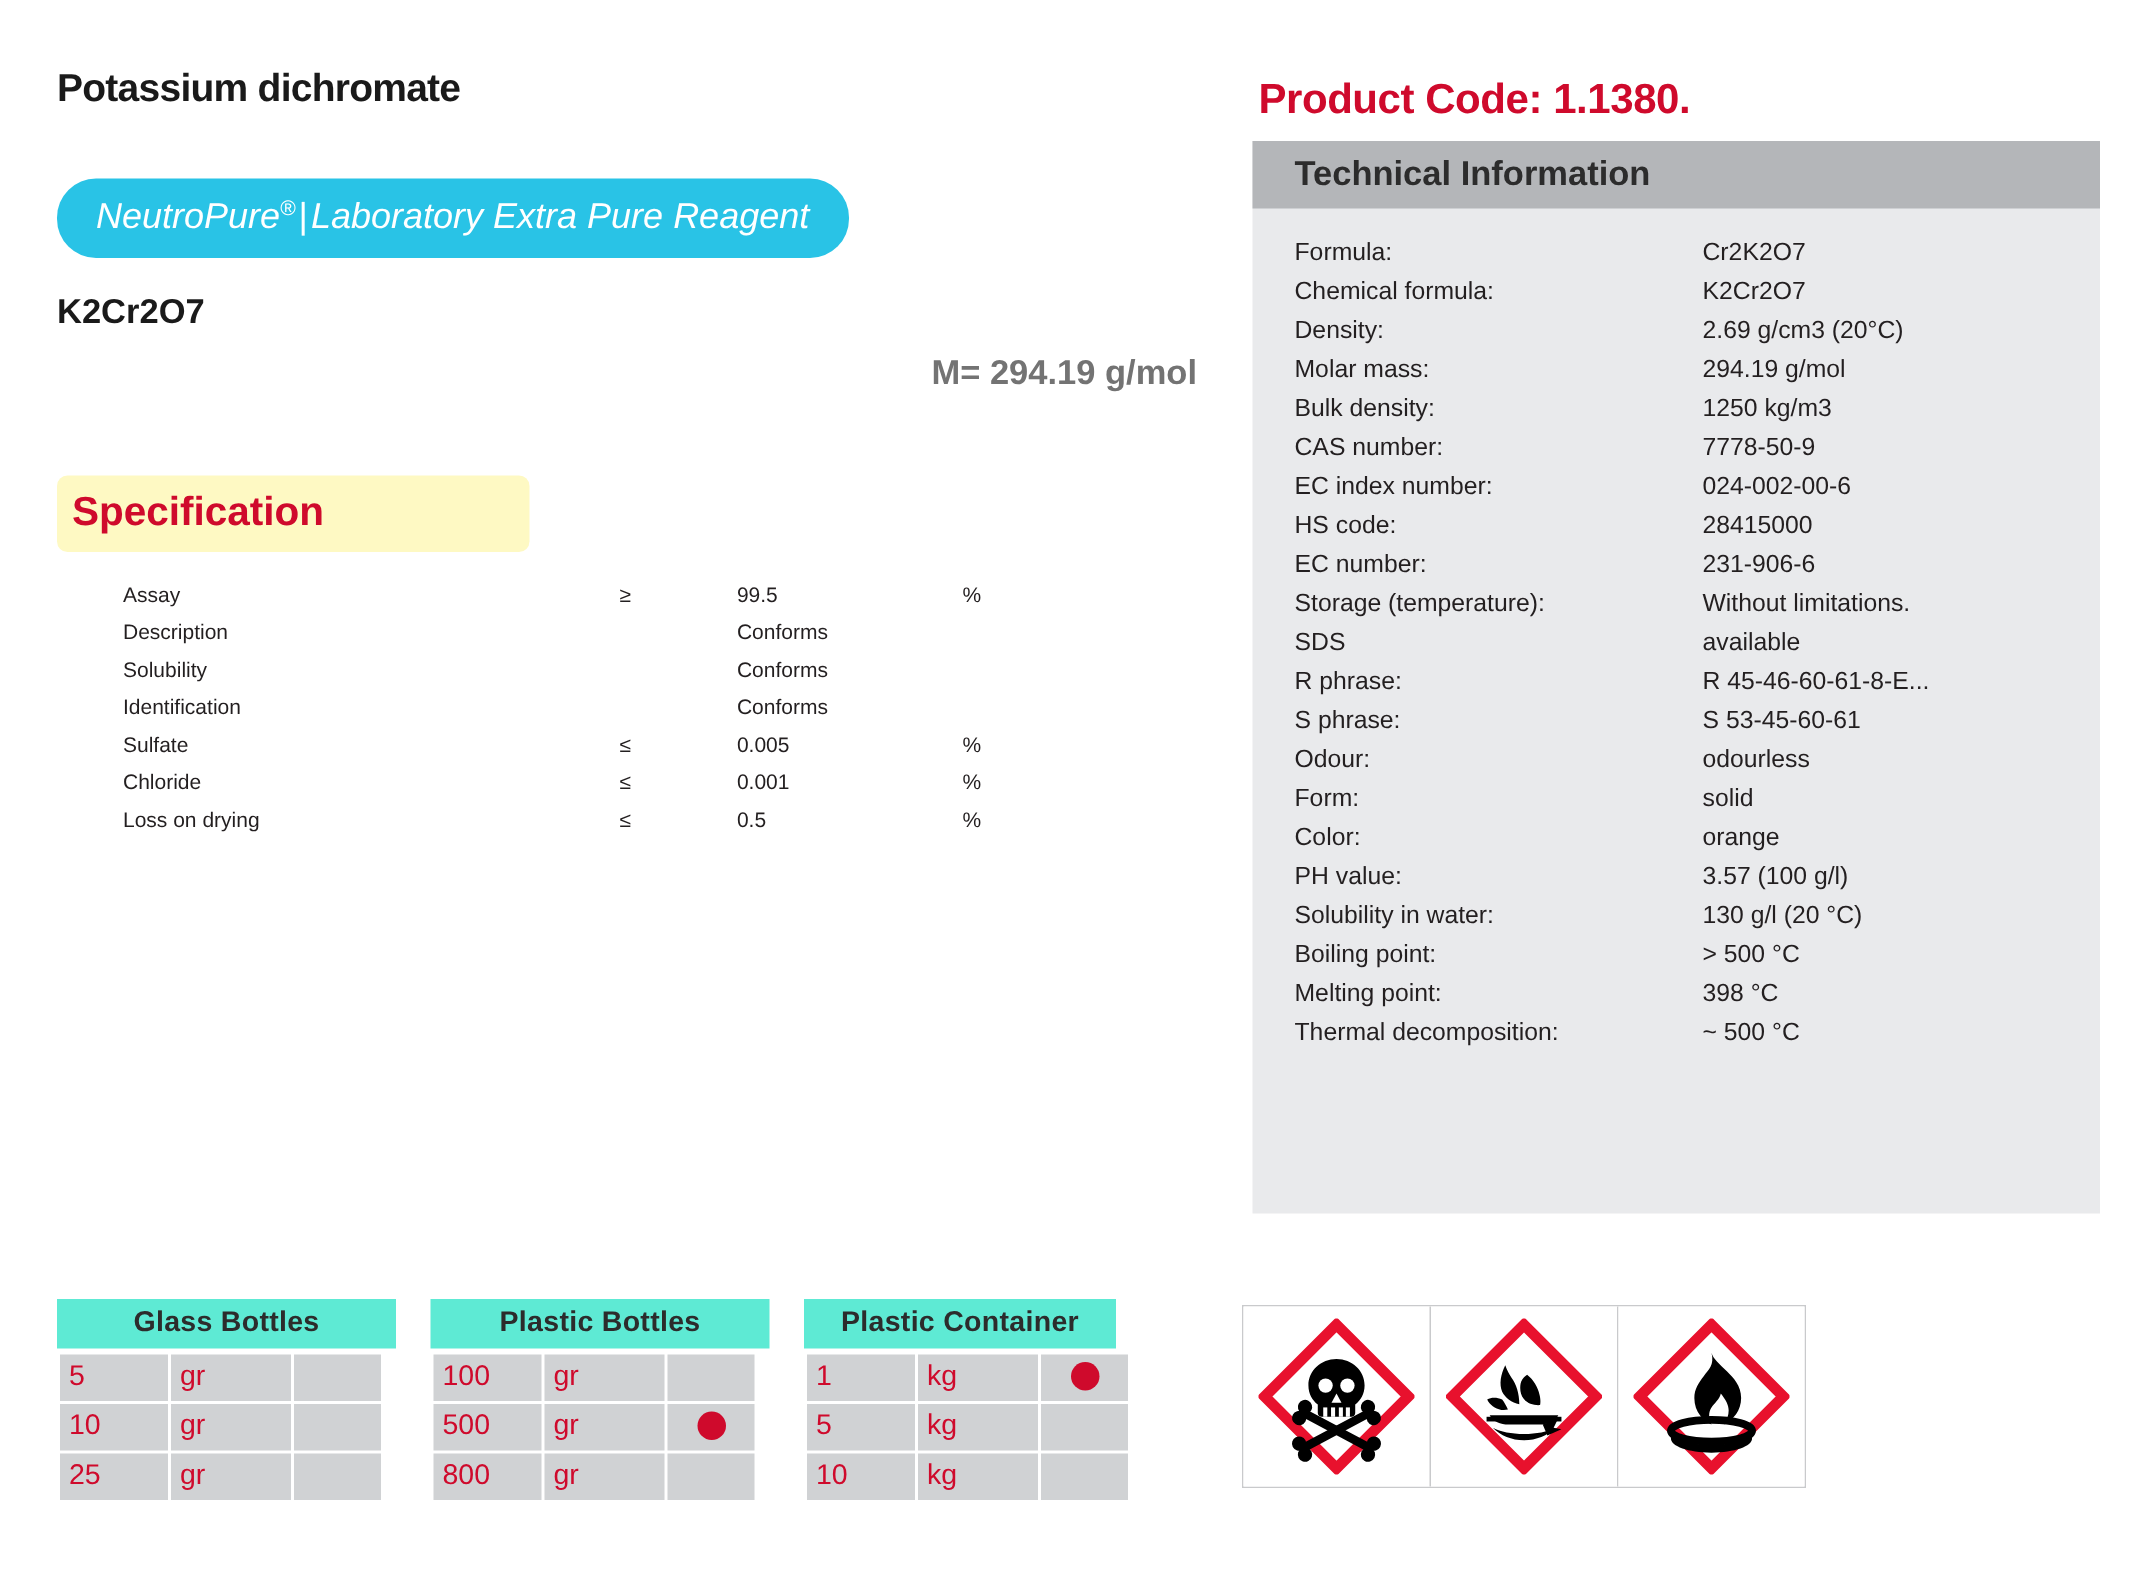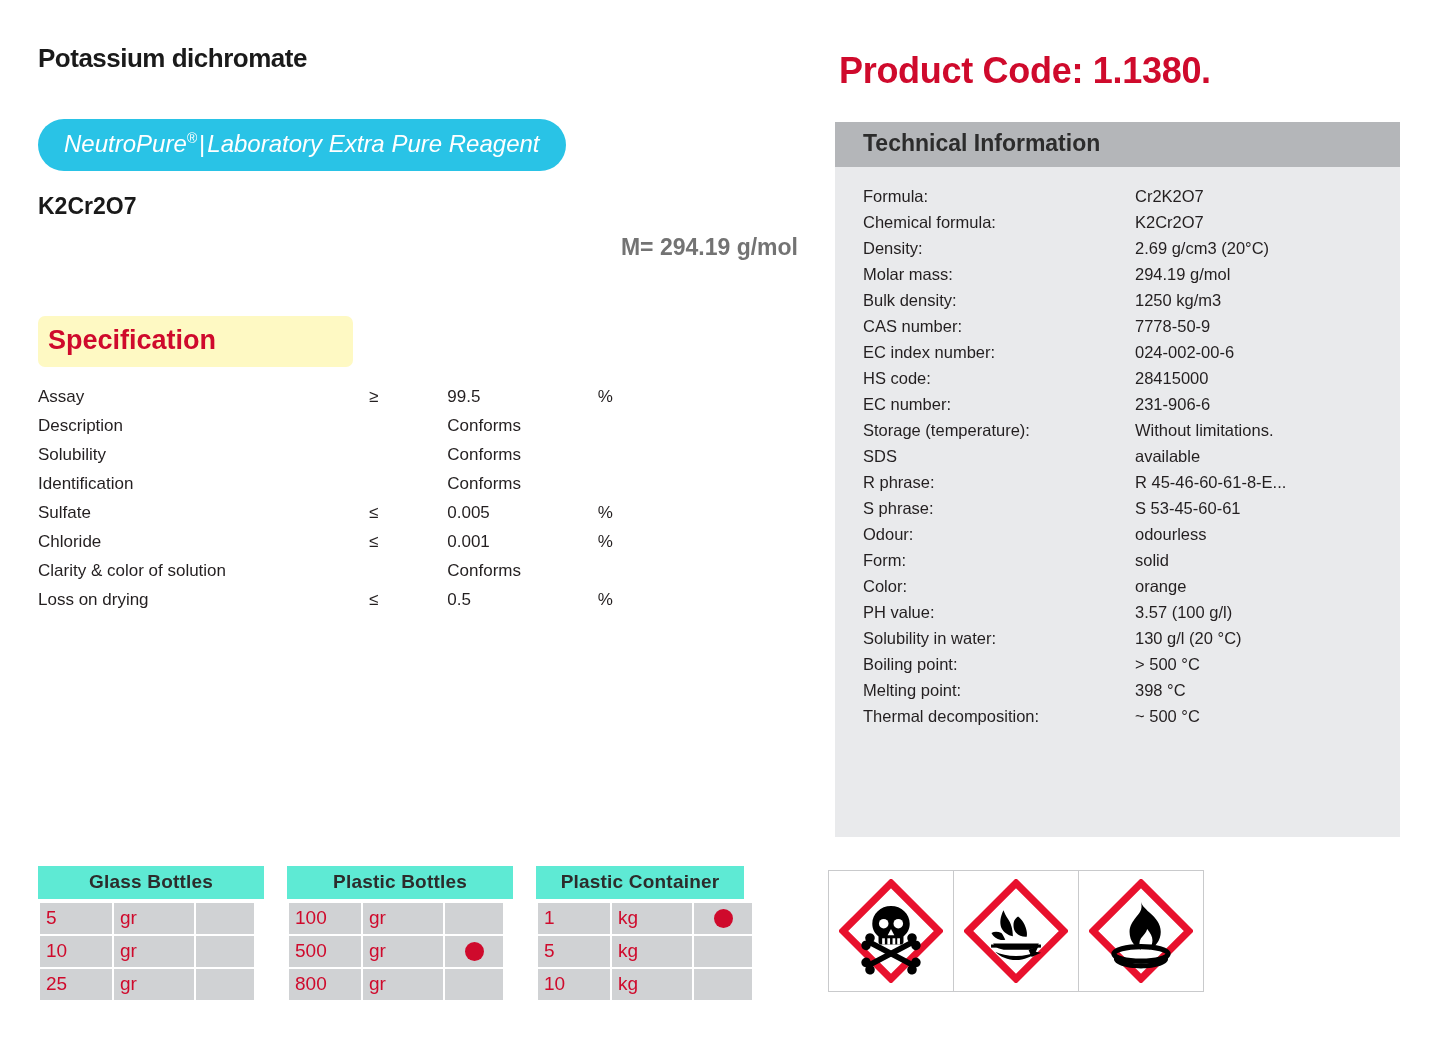--- a/index.html
+++ b/index.html
@@ -75,22 +75,23 @@
   }
   .spec-header span {
     color: #cf0a2c;
     font-size: 27px;
     font-weight: bold;
   }
 
   table.spec-table {
     margin-top: 16px;
     border-collapse: collapse;
-    font-size: 17px;
+    font-size: 14px;
     width: 640px;
+    margin-left: 44px;
   }
   table.spec-table td {
     padding: 4px 0 5px 0;
     vertical-align: top;
     color: #231f20;
   }
   .spec-name { width: 330px; }
   .spec-op   { width: 78px; }
   .spec-val  { width: 150px; }
   .spec-unit { width: 80px; }
@@ -144,24 +145,24 @@
 
   
   .right-col {
     position: absolute;
     left: 835px;
     top: 50px;
     width: 565px;
   }
   .product-code {
     color: #cf0a2c;
-    font-size: 36px;
+    font-size: 28px;
     font-weight: bold;
     letter-spacing: -0.3px;
-    margin: 0 0 30px 4px;
+    margin: 0 0 12px 4px;
   }
   .tech-panel {
     background: #e9eaec;
     width: 565px;
     height: 715px;
     box-sizing: border-box;
   }
   .tech-header {
     background: #b4b6b9;
     padding: 8px 0 10px 28px;
@@ -253,26 +254,20 @@
           <td class="spec-name">Sulfate</td>
           <td class="spec-op">≤</td>
           <td class="spec-val">0.005</td>
           <td class="spec-unit">%</td>
         </tr>
         <tr>
           <td class="spec-name">Chloride</td>
           <td class="spec-op">≤</td>
           <td class="spec-val">0.001</td>
           <td class="spec-unit">%</td>
-        </tr>
-        <tr>
-          <td class="spec-name">Clarity &amp; color of solution</td>
-          <td class="spec-op"></td>
-          <td class="spec-val">Conforms</td>
-          <td class="spec-unit"></td>
         </tr>
         <tr>
           <td class="spec-name">Loss on drying</td>
           <td class="spec-op">≤</td>
           <td class="spec-val">0.5</td>
           <td class="spec-unit">%</td>
         </tr>
       </tbody>
   </table>
 </div>

